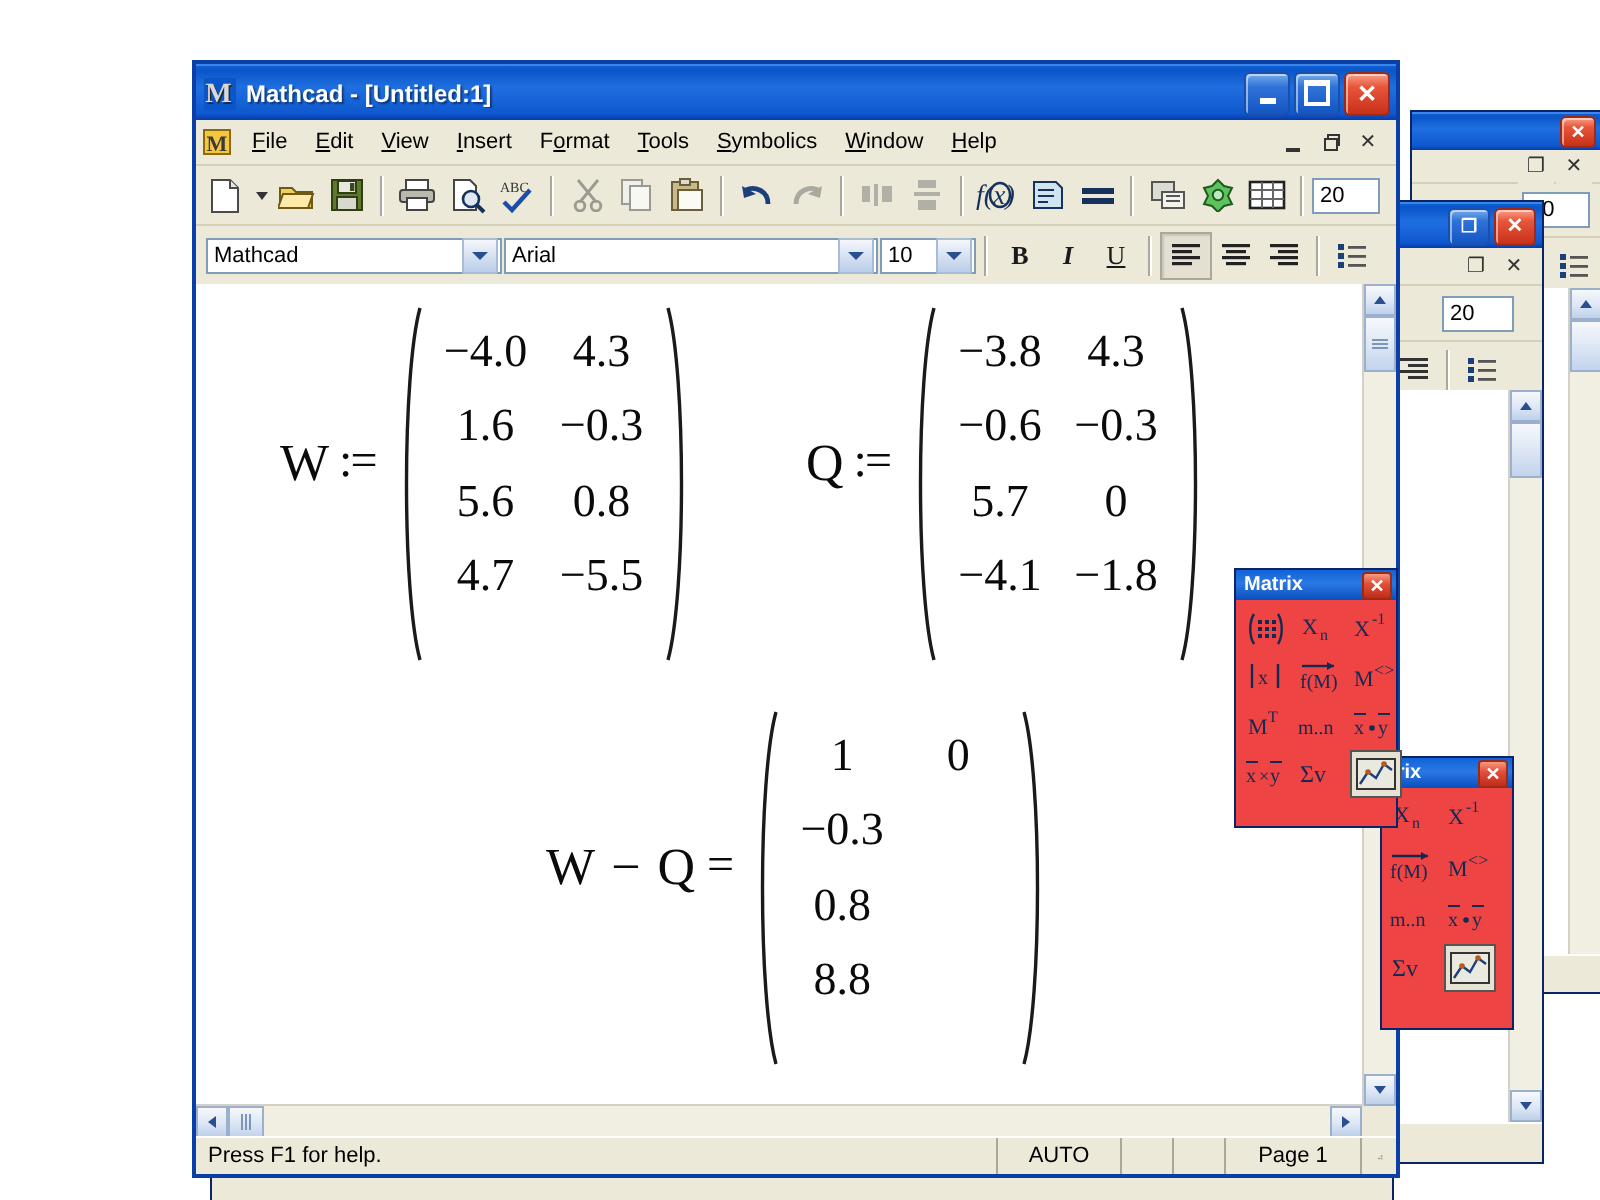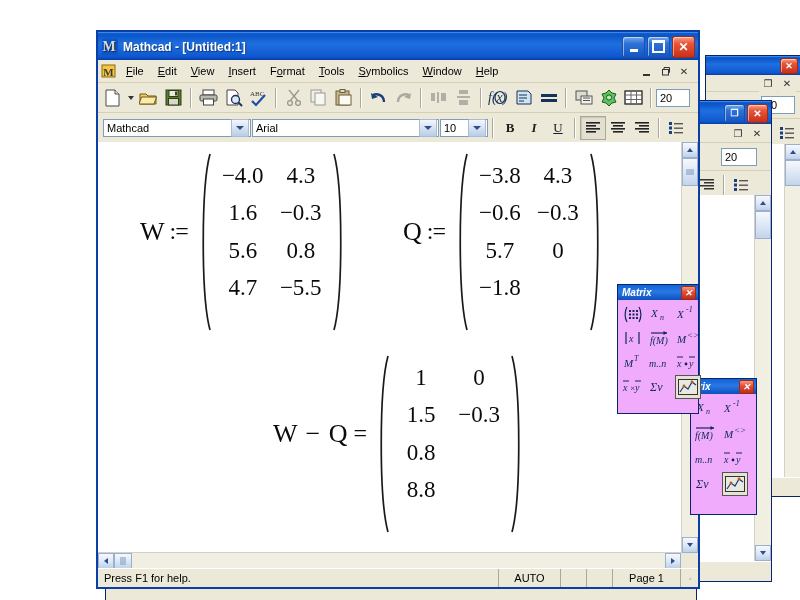--- a/index.html
+++ b/index.html
@@ -126,21 +126,21 @@
     border:1px solid #9ab0cc;box-sizing:border-box;
   }
   
   .status{
     position:absolute;height:18px;background:#ece9d8;border-top:1px solid #fff;
     display:flex;align-items:center;font-size:11px;color:#000;
   }
   .stcell{border-left:1px solid #aca899;height:100%;display:flex;align-items:center;padding:0 6px;box-sizing:border-box;}
   .stcell:first-child{border-left:none;}
   
-  .pal{position:absolute;background:#f0abfc;border:1px solid #0a246a;font-style:italic;}
+  .pal{position:absolute;background:#ef4444;border:1px solid #0a246a;}
   .paltitle{
     height:15px;display:flex;align-items:center;padding:0 2px 0 4px;
     background:linear-gradient(180deg,#1163d8 0%,#2a78e4 45%,#0c4fbc 100%);
     color:#fff;font-size:10px;font-weight:bold;
   }
   .paltitle .pt{flex:1;white-space:nowrap;overflow:hidden;}
   .palclose{
     width:13px;height:12px;border-radius:2px;border:1px solid #9e2a16;
     background:linear-gradient(180deg,#f49a82 0%,#e1513a 40%,#bf2d19 100%);
     color:#fff;font-size:9px;font-weight:bold;display:flex;align-items:center;justify-content:center;
@@ -606,20 +606,21 @@
               </div>
             <div class="crow">
                 <div class="cell">−0.6</div>
                 <div class="cell">−0.3</div>
               </div>
             <div class="crow">
                 <div class="cell">5.7</div>
                 <div class="cell">0</div>
               </div>
             <div class="crow">
+                <div class="cell">−4.1</div>
                 <div class="cell">−1.8</div>
               </div>
           </div>
           <div class="paren">
             <svg width="16" height="180" viewBox="0 0 16 180" preserveAspectRatio="none">
               <path d="M2 2 C11 35, 11 145, 2 178" fill="none" stroke="#1a1a1a" stroke-width="1.7"></path>
             </svg>
           </div>
         </div>
       </div>
@@ -634,21 +635,20 @@
             <svg width="16" height="180" viewBox="0 0 16 180" preserveAspectRatio="none">
               <path d="M14 2 C5 35, 5 145, 14 178" fill="none" stroke="#1a1a1a" stroke-width="1.7"></path>
             </svg>
           </div>
           <div class="cells">
             <div class="crow">
                 <div class="cell">1</div>
                 <div class="cell">0</div>
               </div>
             <div class="crow">
-                <div class="cell">1.5</div>
                 <div class="cell">−0.3</div>
               </div>
             <div class="crow">
                 <div class="cell">0.8</div>
               </div>
             <div class="crow">
                 <div class="cell">8.8</div>
               </div>
           </div>
           <div class="paren">

